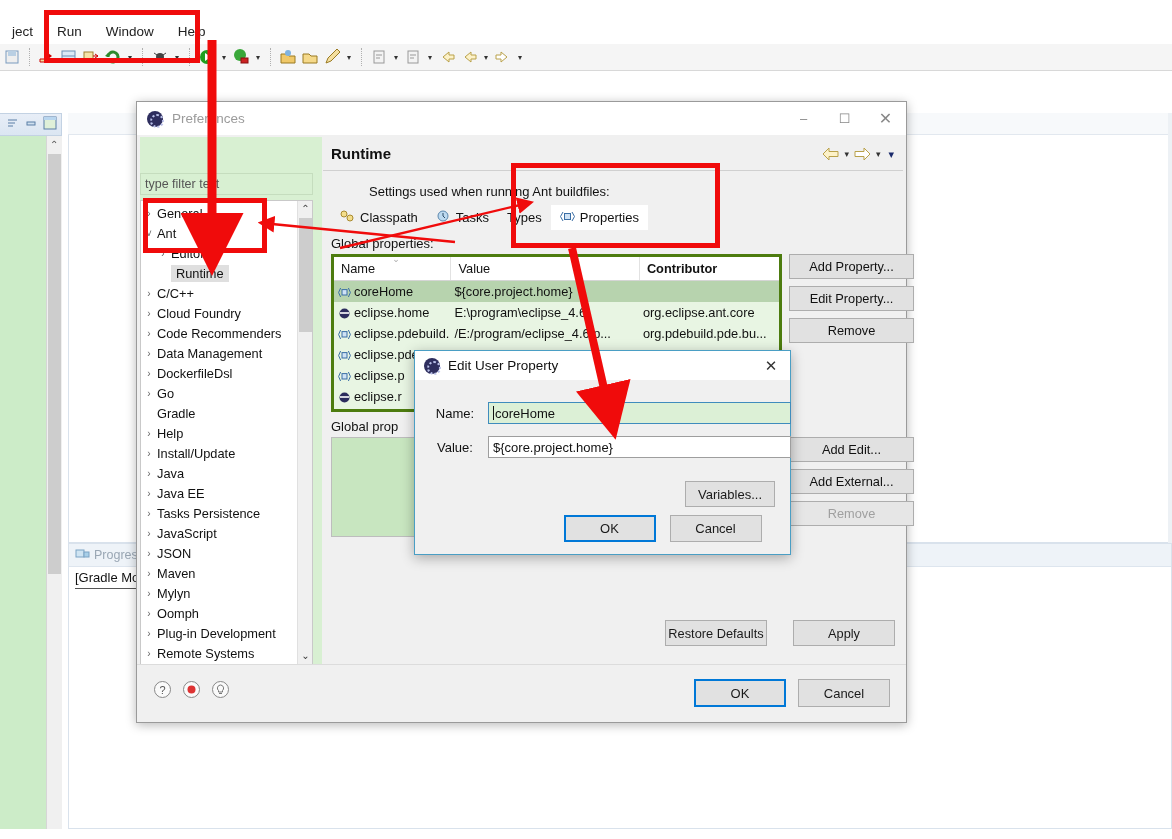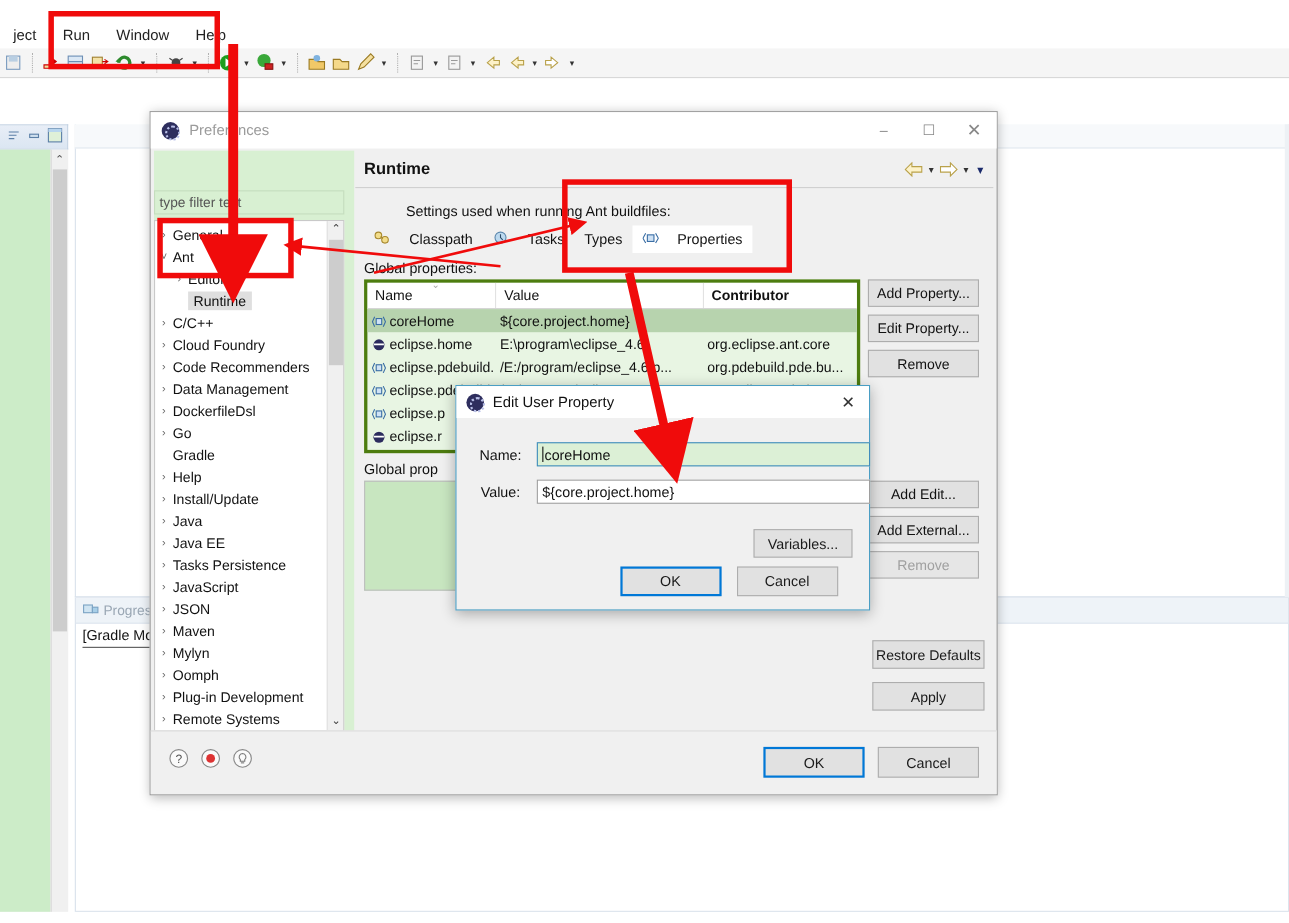--- a/index.html
+++ b/index.html
@@ -100,43 +100,43 @@
   .pf-right { position:absolute; left:186px; top:2px; right:3px; bottom:70px; background:#f0f0f0; }
   .rt-head { position:absolute; left:0; top:0; width:100%; height:34px; background:#f0f0f0; border-bottom:1px solid #d0d0d0; display:flex; align-items:center; }
   .rt-title { font-size:15px; font-weight:bold; color:#111; margin-left:8px; }
   .rt-navs { position:absolute; right:6px; top:0; height:34px; display:flex; align-items:center; gap:2px; }
   .navarrow { width:17px; height:14px; display:inline-block; }
   .navcaret { font-size:9px; color:#333; padding:0 3px; }
 
   .rt-content { position:absolute; left:0; top:34px; right:0; bottom:0; }
   .settings-line { position:absolute; left:8px; top:13px; font-size:13px; color:#111;margin-left:38px; }
   .tabstrip { position:absolute; left:8px; top:34px; height:25px; display:flex; align-items:flex-end; gap:0; }
-  .tabitem { height:25px; display:flex; align-items:center; gap:17px; padding:0 9px; font-size:13px; color:#111; white-space:nowrap; }
+  .tabitem { height:25px; display:flex; align-items:center; gap:5px; padding:0 9px; font-size:13px; color:#111; white-space:nowrap; }
   .tabitem.active { background:#ffffff; }
   .gp-label { position:absolute; left:8px; top:65px; font-size:13px; color:#111; }
 
   .table-box { position:absolute; left:8px; top:83px; width:451px; height:158px; background:#e8f5e3; border:3px solid #4d7c0f; overflow:hidden; }
   .tbl-head { display:flex; height:24px; background:#ffffff; border-bottom:1px solid #d5d5d5; }
   .th { font-size:12.8px; color:#111; display:flex; align-items:center; padding-left:7px; position:relative; }
   .th + .th { border-left:1px solid #e2e2e2; }
   .th .sortmark { position:absolute; left:50%; top:-3px; font-size:9px; color:#aaa; }
   .tr { display:flex; height:21px; align-items:center; }
   .tr.selected { background:#b7d3ae; }
   .td { font-size:12.8px; color:#111; display:flex; align-items:center; padding-left:4px; white-space:nowrap; overflow:hidden; }
   .propicon { width:13px; height:11px; flex:none; margin-right:3px; }
 
   .gp2-label { position:absolute; left:8px; top:248px; font-size:13px; color:#111; }
   .files-box { position:absolute; left:8px; top:266px; width:451px; height:100px; background:#c8e6c0; border:1px solid #bdbdbd; }
 
   .sidebtns { position:absolute; left:466px; top:83px; width:101px; }
-  .sbtn { width:101px; height:25px; margin-bottom:7px; background:#e1e1e1; border:1px solid #adadad; font-size:12.8px; color:#111; display:flex; align-items:center; justify-content:center; }
+  .sbtn { width:125px; height:25px; margin-bottom:7px; background:#e1e1e1; border:1px solid #adadad; font-size:12.8px; color:#111; display:flex; align-items:center; justify-content:center; }
   .sbtn.disabled { color:#a0a0a0; background:#e6e6e6; }
   .sidebtns2 { position:absolute; left:466px; top:266px; width:101px; }
 
-  .rd-row { position:absolute; right:8px; bottom:6px; display:flex; gap:12px;flex-direction:column; }
+  .rd-row { position:absolute; right:8px; bottom:6px; display:flex; gap:26px; }
   .rdbtn { width:102px; height:26px; background:#e1e1e1; border:1px solid #adadad; font-size:12.8px; display:flex; align-items:center; justify-content:center; }
 
   .pf-footer { position:absolute; left:0; bottom:0; width:100%; height:58px; background:#f0f0f0; border-top:1px solid #dcdcdc; }
   .foot-icons { position:absolute; left:16px; top:15px; display:flex; gap:10px; align-items:center; }
   .foot-btns { position:absolute; right:16px; top:14px; display:flex; gap:12px; }
   .fbtn { width:92px; height:28px; background:#e1e1e1; border:1px solid #adadad; font-size:13px; display:flex; align-items:center; justify-content:center; }
   .fbtn.default { border:2px solid #0078d7; background:#e1e1e1; }
 
   
   #editdlg {

